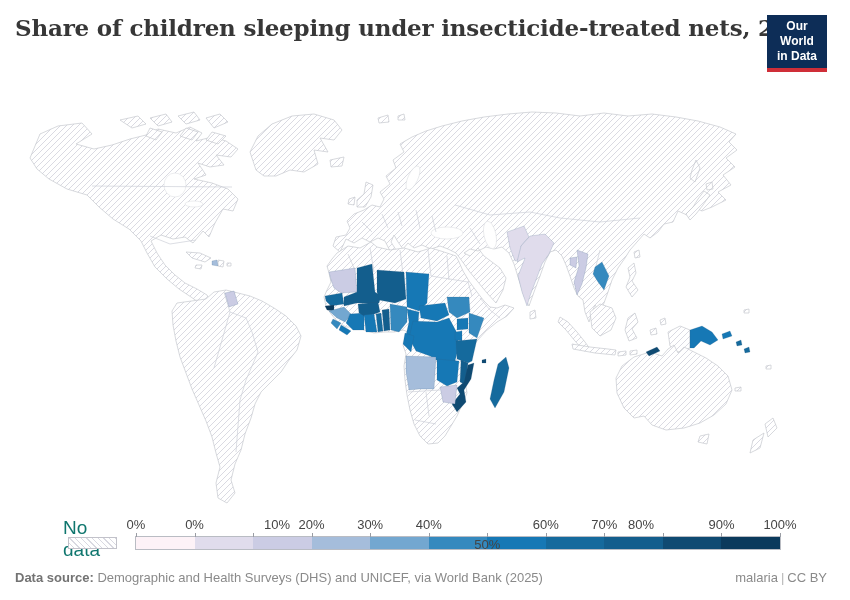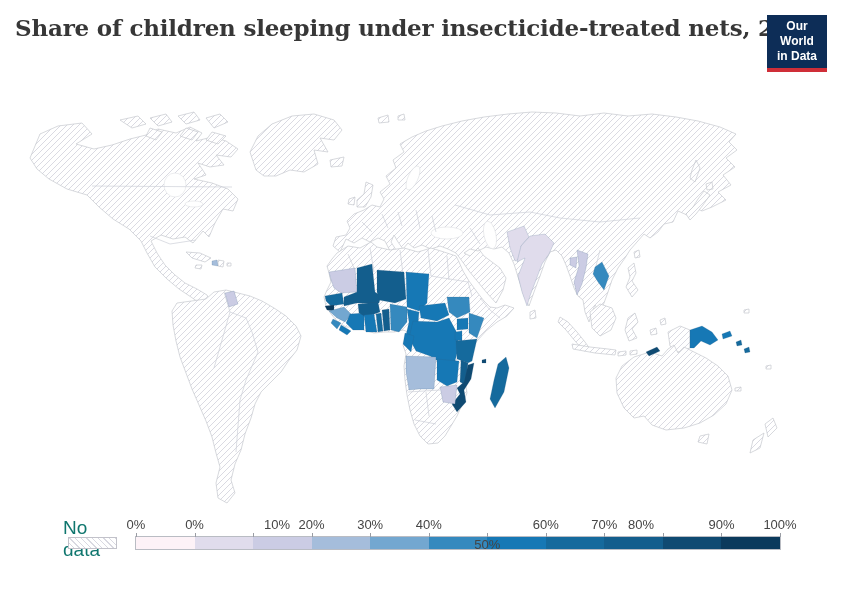--- a/index.html
+++ b/index.html
@@ -182,14 +182,23 @@
       <span class="tick" style="left: 468.364px;">70%</span>
       <i class="tickmark" style="left: 468.364px;"></i>
       <span class="tick" style="left: 505px;">80%</span>
       <i class="tickmark" style="left: 526.909px;"></i>
       <span class="tick" style="left: 585.455px;">90%</span>
       <i class="tickmark" style="left: 585.455px;"></i>
       <span class="tick" style="left: 644px;">100%</span>
       <i class="tickmark" style="left: 644px;"></i>
     </div>
 
+  <div class="footer">
+    <div>
+      <span class="srclabel">Data source:</span>
+      <span>Demographic and Health Surveys (DHS) and UNICEF, via World Bank (2025)</span>
+    </div>
+    <div>
+      <span>malaria</span><span class="sep">|</span><span>CC BY</span>
+    </div>
+  </div>
 
 </div>
 
 </body></html>

